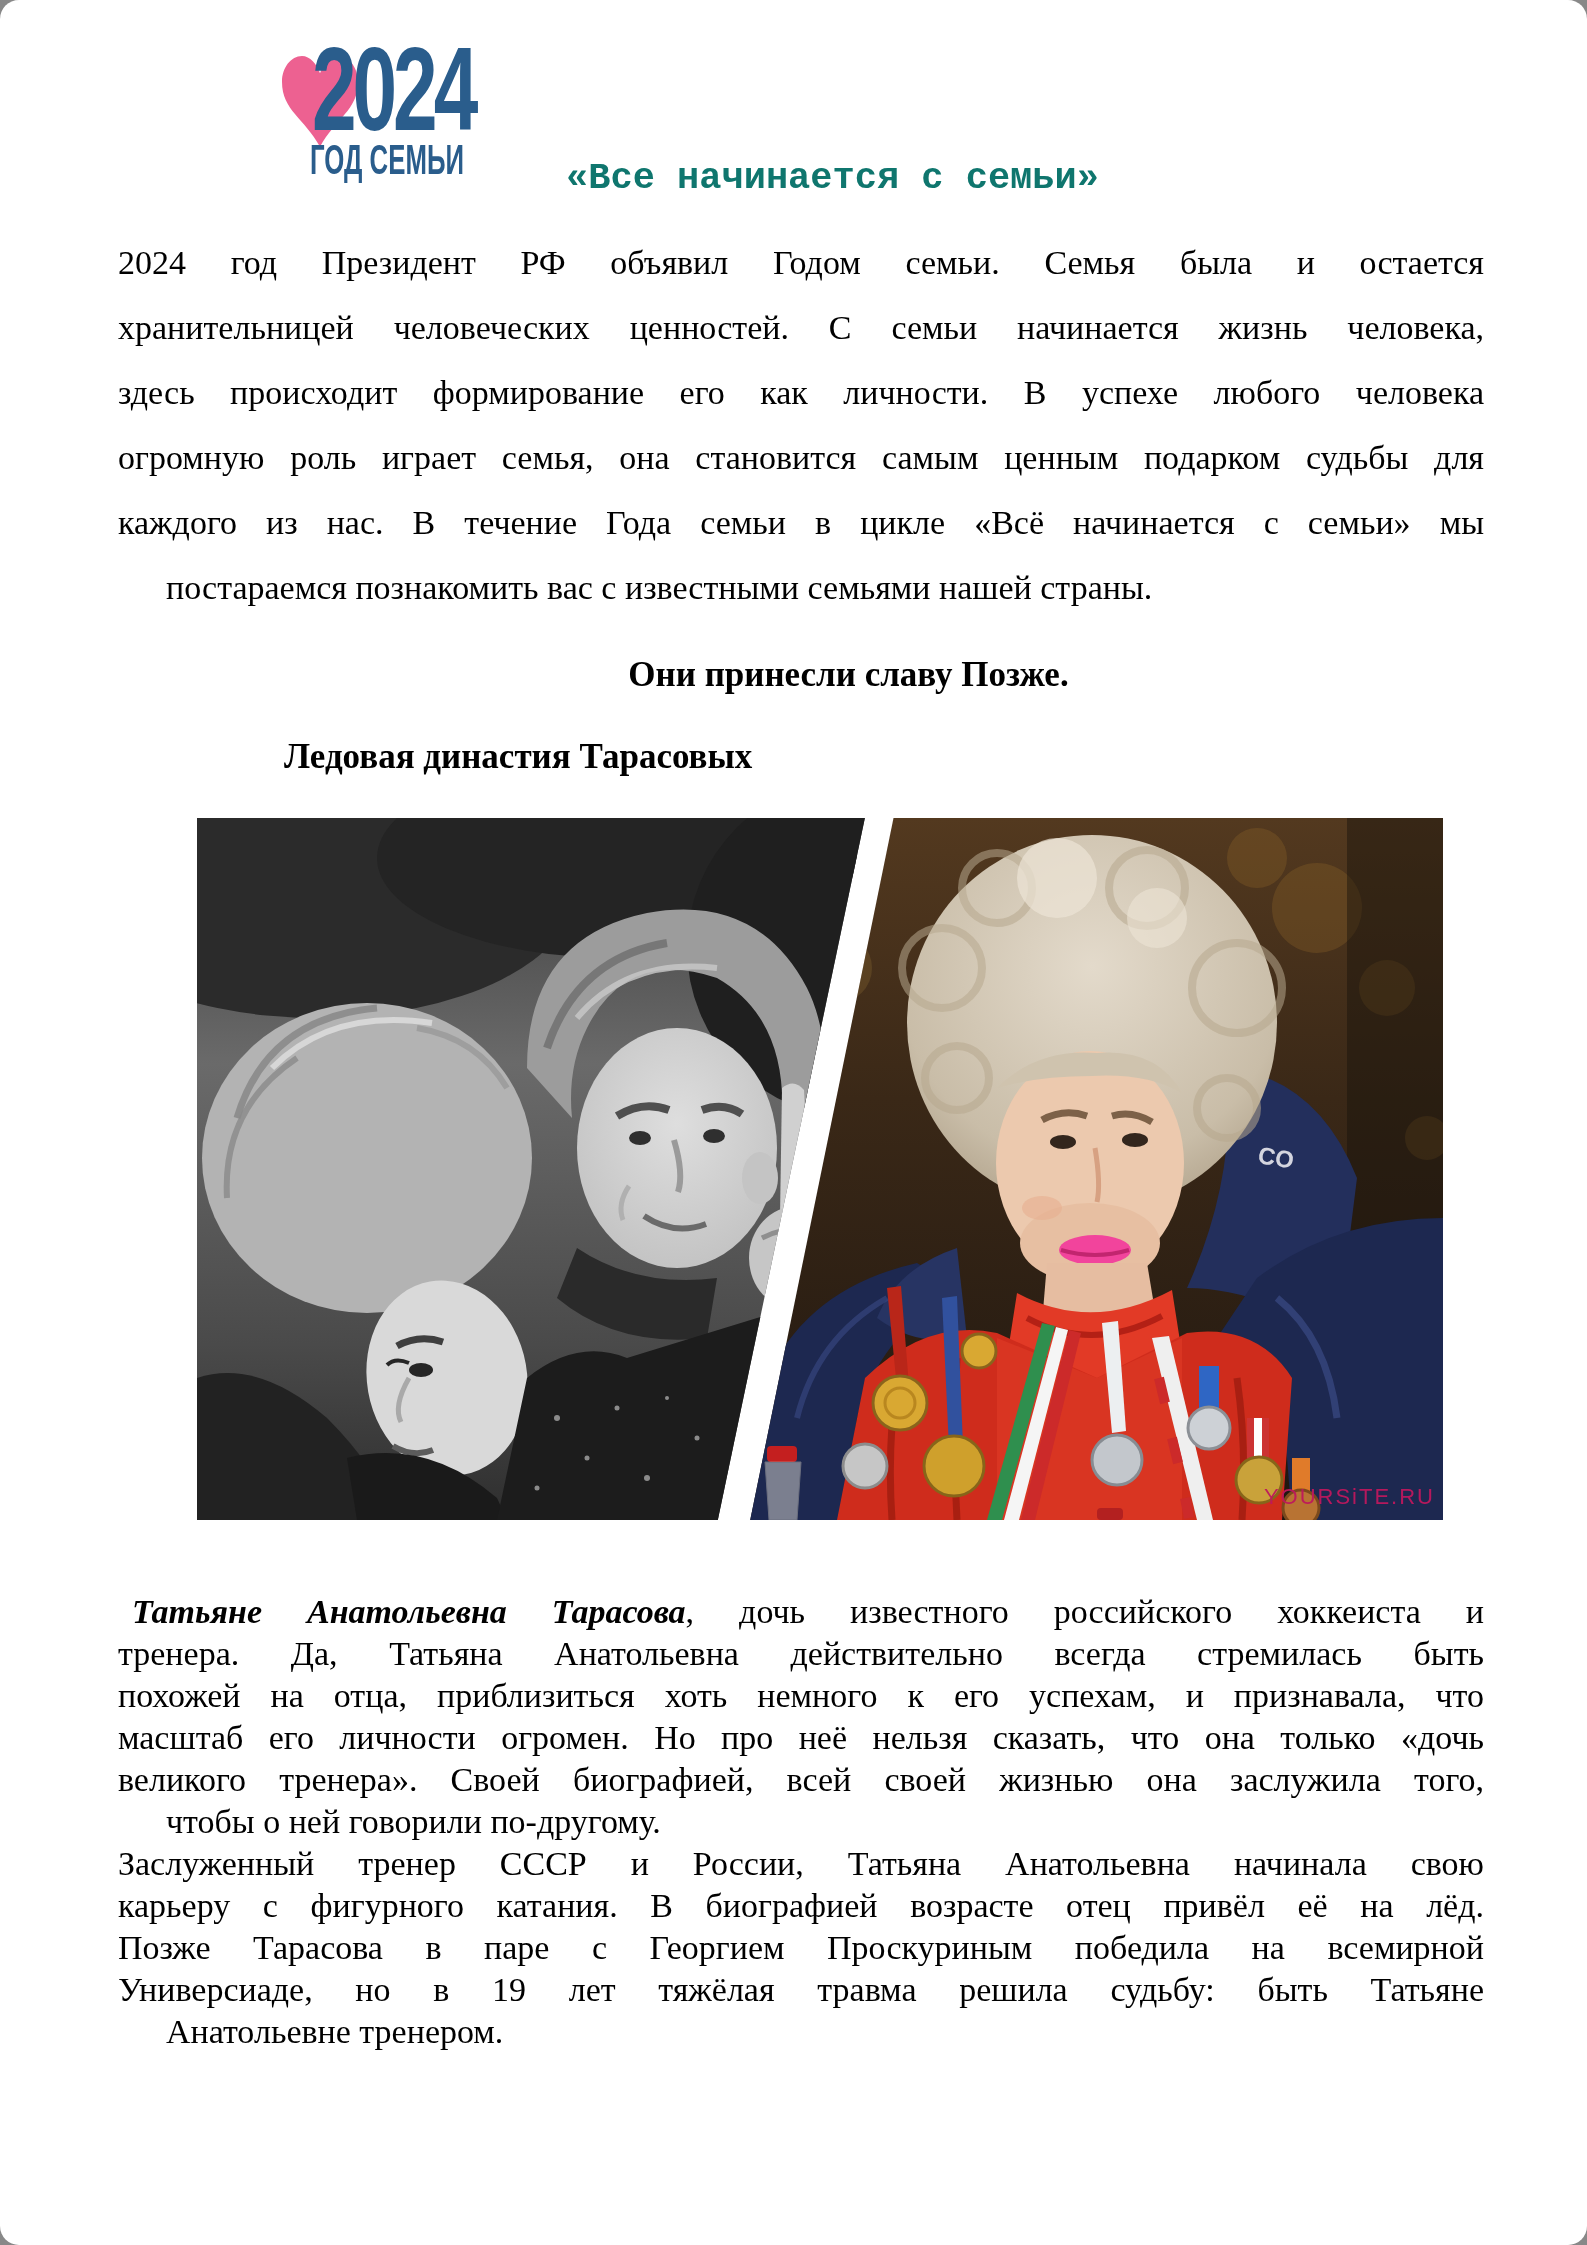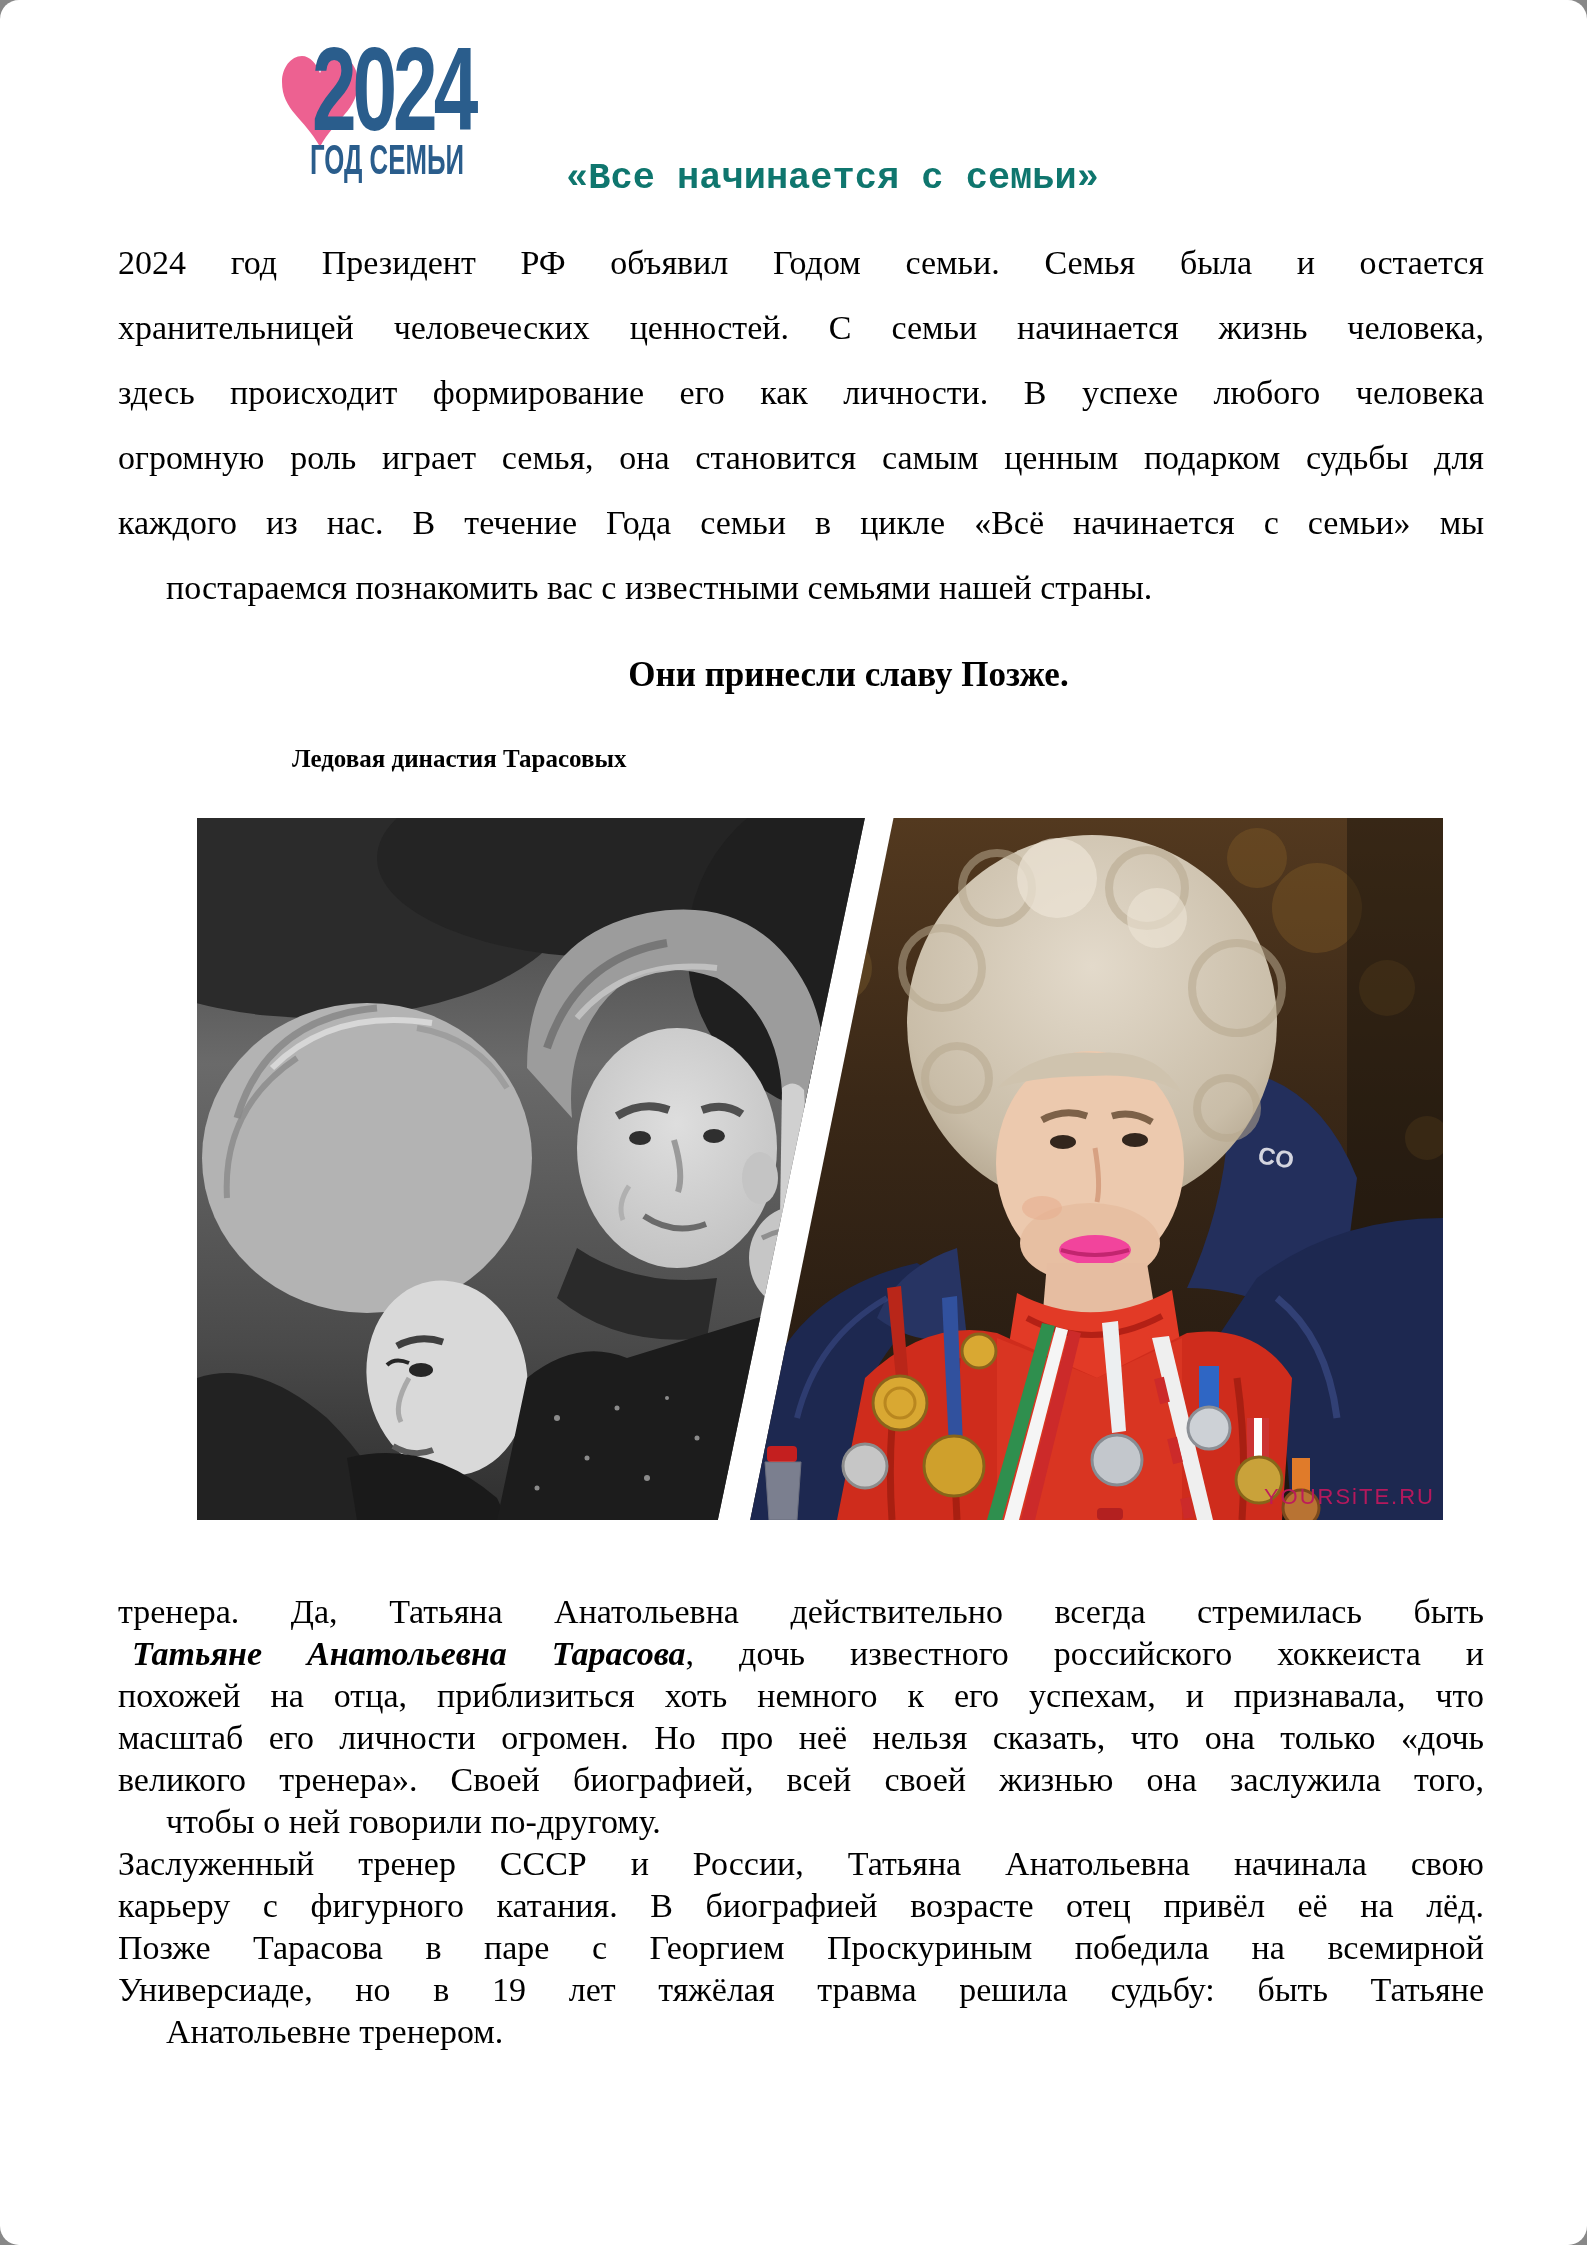--- a/index.html
+++ b/index.html
@@ -49,22 +49,22 @@
   .indent{text-indent:14px;}
   .bi{font-weight:bold;font-style:italic;}
 
   
   .glory{
     position:absolute;top:654px;left:0;width:100%;box-sizing:border-box;
     padding-left:110px;text-align:center;margin:0;
     font-size:35px;font-weight:bold;line-height:1.2;
   }
   .dynasty{
-    position:absolute;top:728px;left:276px;margin:16px;
-    font-size:25px;font-weight:bold;line-height:1.2;
+    position:absolute;top:728px;left:276px;margin:8px;
+    font-size:35px;font-weight:bold;line-height:1.2;
   }
 
   
   .collage{position:absolute;left:197px;top:818px;width:1246px;height:702px;margin:0;}
   .photo{position:absolute;inset:0;}
   .photo svg{width:100%;height:100%;display:block;}
   .photo.left{clip-path:polygon(0 0, 53.6% 0, 41.8% 100%, 0 100%);}
   .photo.right{clip-path:polygon(55.9% 0, 100% 0, 100% 100%, 44.4% 100%);}
   .watermark{
     position:absolute;right:8px;bottom:10px;
@@ -271,22 +271,22 @@
         <rect x="570" y="628" width="30" height="16" rx="4" fill="#c41f1f"></rect>
         <path d="M568 644 h36 l-4 58 h-28 Z" fill="#d9d5cd" opacity="0.5" stroke="#b8b4ac"></path>
         <rect x="900" y="690" width="26" height="12" rx="4" fill="#b32020"></rect>
       </svg>
     </div>
 
     <div class="watermark">YOURSiTE.RU</div>
   </figure>
 
   <section class="textblock bio">
+    <div class="line j indent"><span class="bi">Татьяне Анатольевна Тарасова</span><span>, дочь известного российского хоккеиста и</span></div>
     <div class="line j">тренера. Да, Татьяна Анатольевна действительно всегда стремилась быть</div>
-    <div class="line j indent"><span class="bi">Татьяне Анатольевна Тарасова</span><span>, дочь известного российского хоккеиста и</span></div>
     <div class="line j">похожей на отца, приблизиться хоть немного к его успехам, и признавала, что</div>
     <div class="line j">масштаб его личности огромен. Но про неё нельзя сказать, что она только «дочь</div>
     <div class="line j">великого тренера». Своей биографией, всей своей жизнью она заслужила того,</div>
     <div class="line last">чтобы о ней говорили по-другому.</div>
     <div class="line j">Заслуженный тренер СССР и России, Татьяна Анатольевна начинала свою</div>
     <div class="line j">карьеру с фигурного катания. В биографией возрасте отец привёл её на лёд.</div>
     <div class="line j">Позже Тарасова в паре с Георгием Проскуриным победила на всемирной</div>
     <div class="line j">Универсиаде, но в 19 лет тяжёлая травма решила судьбу: быть Татьяне</div>
     <div class="line last">Анатольевне тренером.</div>
   </section>

